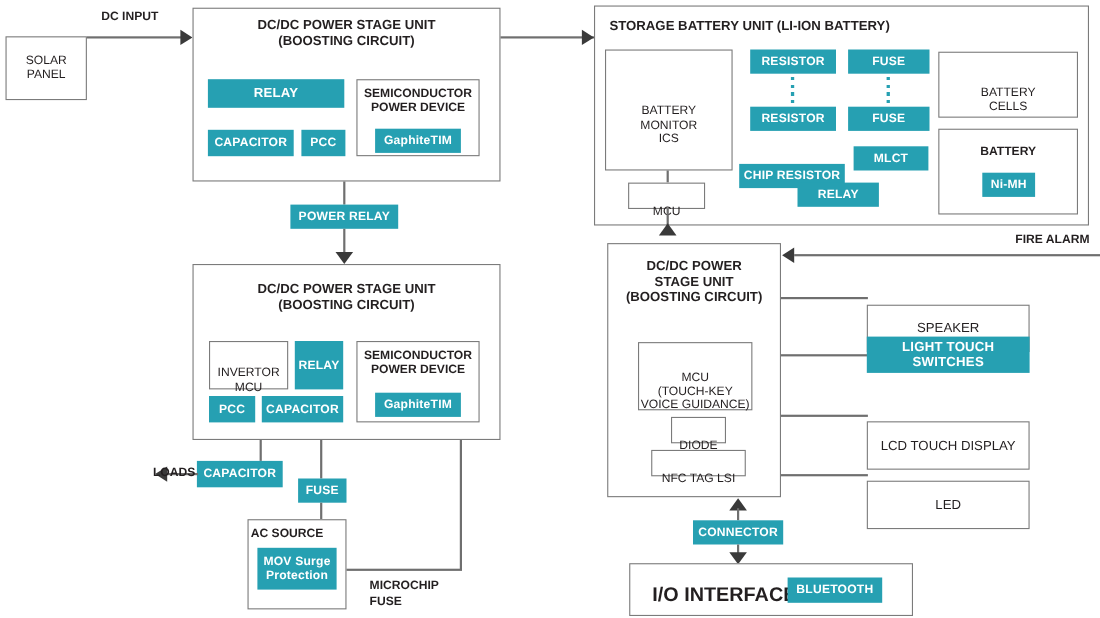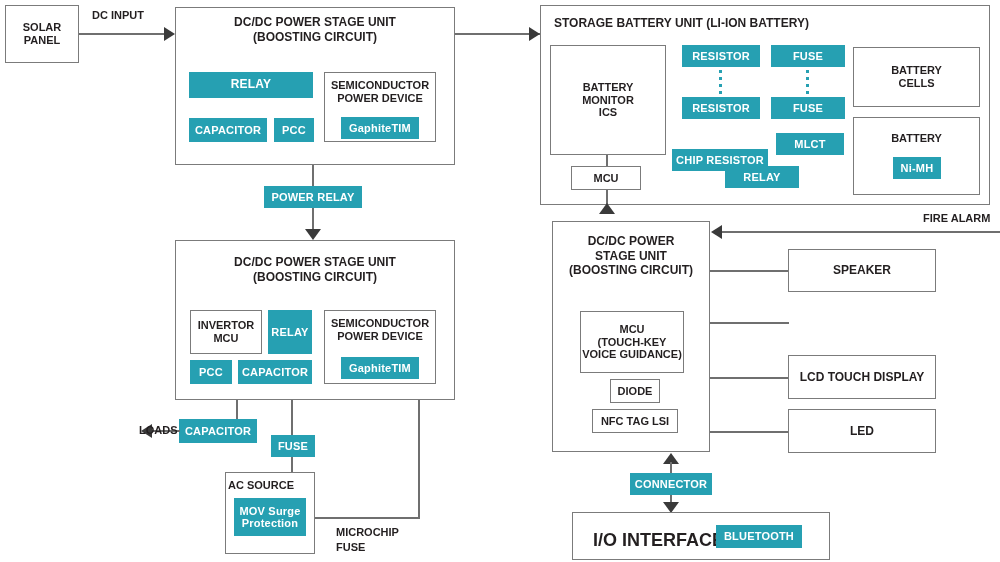--- a/index.html
+++ b/index.html
@@ -22,21 +22,21 @@
   .lnh{height:1.6px;}
   .lnv{width:1.6px;}
   .dots{position:absolute;width:3px;
         background-image:repeating-linear-gradient(to bottom,#26a0b2 0 3px,rgba(0,0,0,0) 3px 7px);}
   .arw{position:absolute;width:0;height:0;}
   .arw-r{border-top:7px solid transparent;border-bottom:7px solid transparent;border-left:11px solid #3a3a3a;}
   .arw-l{border-top:7px solid transparent;border-bottom:7px solid transparent;border-right:11px solid #3a3a3a;}
   .arw-d{border-left:8px solid transparent;border-right:8px solid transparent;border-top:11px solid #3a3a3a;}
   .arw-u{border-left:8px solid transparent;border-right:8px solid transparent;border-bottom:11px solid #3a3a3a;} .f11{font-size:11px;}
   .f12{font-size:12px;} .f125{font-size:18px;}
-  .b{font-weight:bold;}
+  .b{font-weight:normal;margin-top:28px;}
 </style>
 </head>
 <body>
 
 <div id="stage">
 
   <div class="box f11 b" style="left:5px;top:5px;width:74px;height:58px;">
     <span style="white-space:pre;">SOLAR
 PANEL</span>
   </div>
@@ -157,20 +157,23 @@
   <div class="box" style="left:592px;top:409px;width:86px;height:24px;">
     <span class="f11 b">NFC TAG LSI</span>
   </div>
 
   <div class="ln lnh" style="left:710px;top:270px;width:79px;"></div>
   <div class="box f12 b" style="left:788px;top:249px;width:148px;height:43px;">
     <span>SPEAKER</span>
   </div>
 
   <div class="ln lnh" style="left:710px;top:322px;width:79px;"></div>
+  <div class="chip f12" style="left:788px;top:306px;width:148px;height:33px;">
+    <span>LIGHT TOUCH SWITCHES</span>
+  </div>
 
   <div class="ln lnh" style="left:710px;top:377px;width:79px;"></div>
   <div class="box f12 b" style="left:788px;top:355px;width:148px;height:44px;">
     <span>LCD TOUCH DISPLAY</span>
   </div>
 
   <div class="ln lnh" style="left:710px;top:431px;width:79px;"></div>
   <div class="box f12 b" style="left:788px;top:409px;width:148px;height:44px;">
     <span>LED</span>
   </div>

